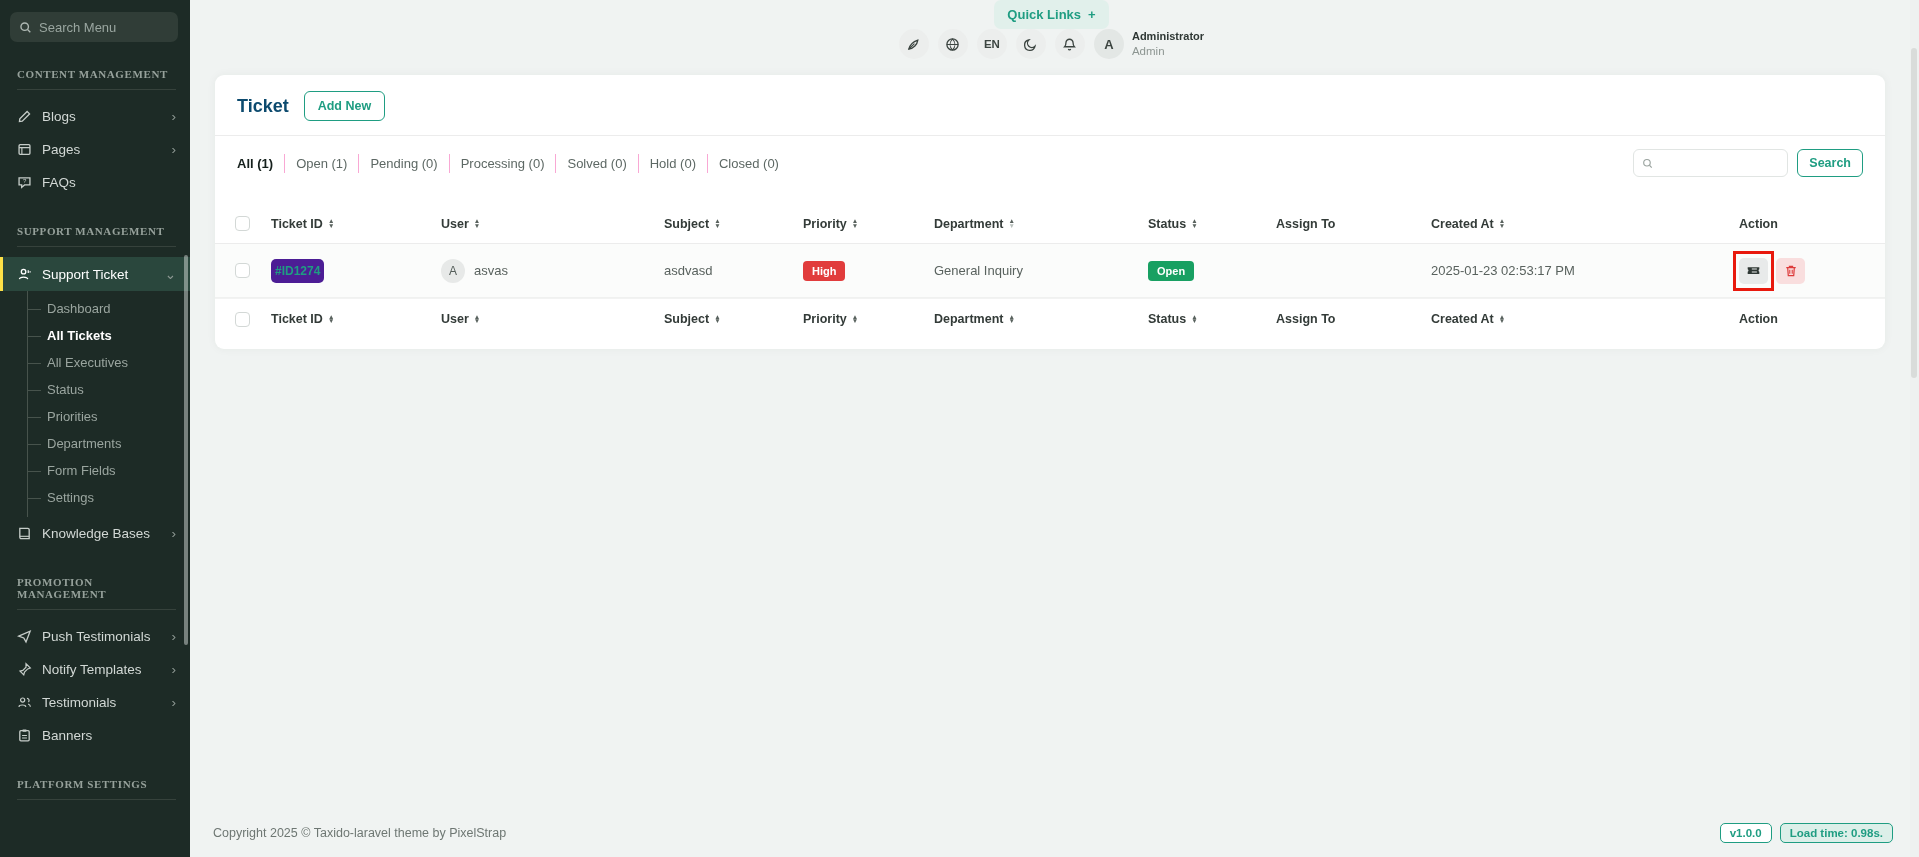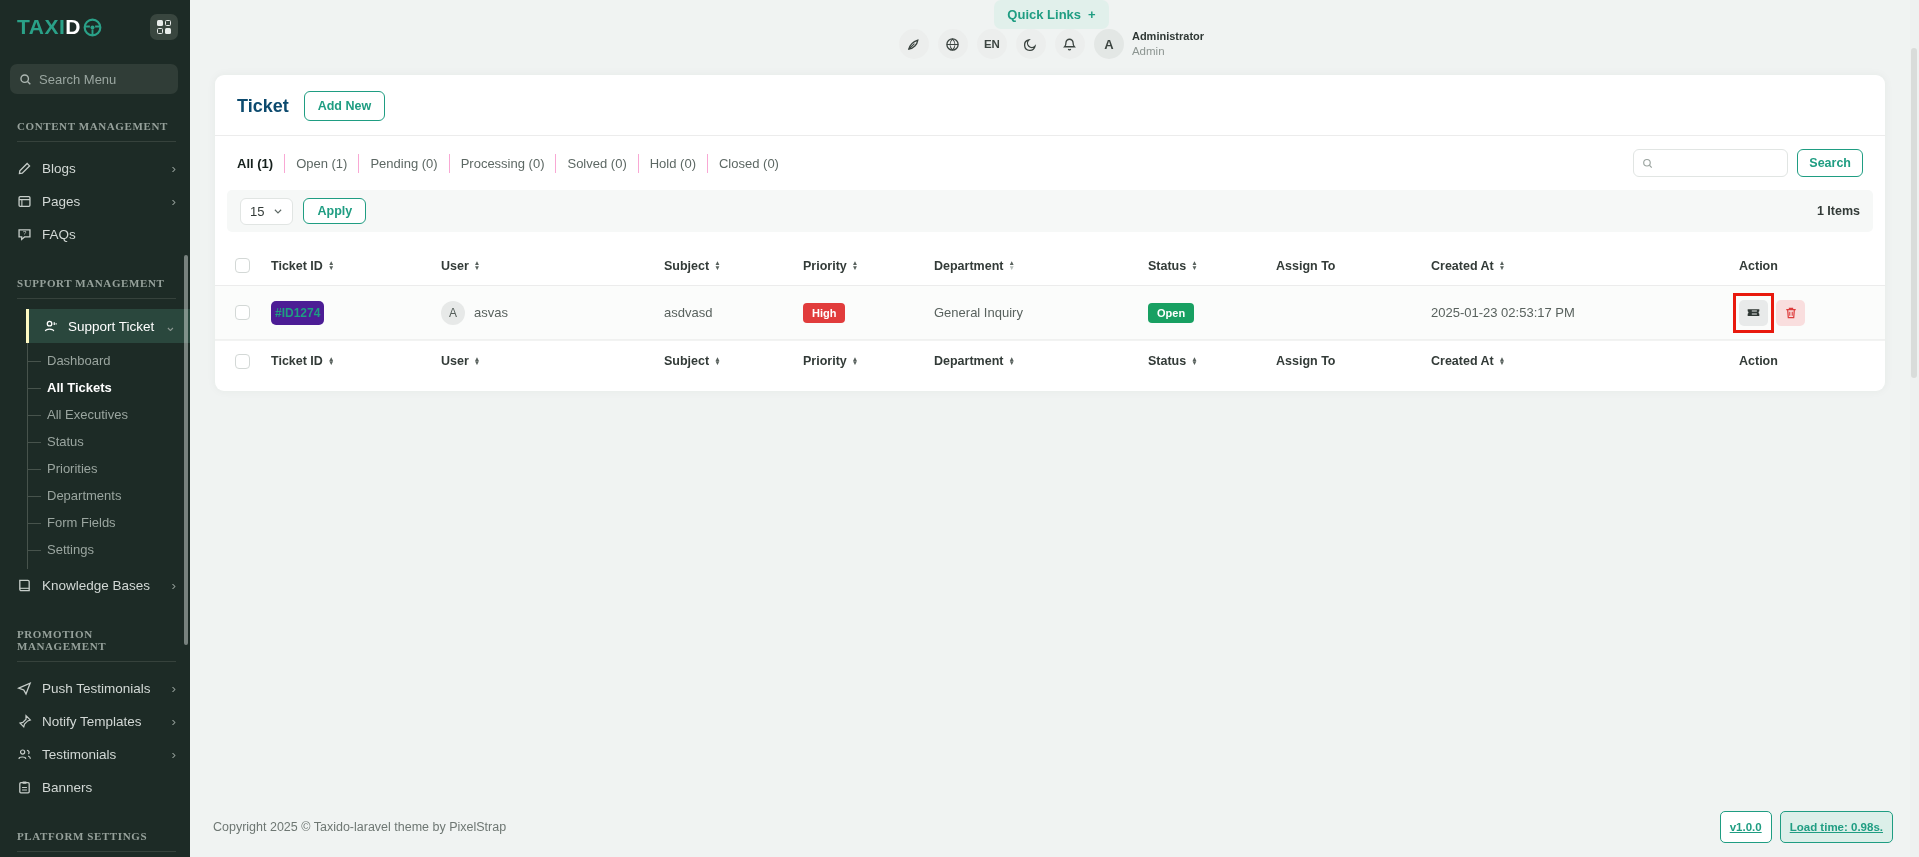--- a/index.html
+++ b/index.html
@@ -35,21 +35,21 @@
   .sb-search input::placeholder { color: #9aa6a0; }
   .sb-sec { padding: 0 0 0 17px; margin-top: 26px; font-family: Liberation Serif, serif; }
   .sb-sec-title { font-size: 11px; font-weight: bold; letter-spacing: .6px; color: #96a19b;
     padding-bottom: 9px; border-bottom: 1px solid #36423c; margin-right: 14px; }
   .sb-item { display: flex; align-items: center; gap: 10px; padding: 9px 14px 9px 17px;
     font-size: 13.5px; color: #d2d8d5; cursor: pointer; }
   .sb-item .lab { flex: 1; }
   .sb-item svg { flex: 0 0 auto; color: #c6cdc9; }
   .sb-item .chev { color: #8d9893; }
   .sb-item.first { margin-top: 10px; }
-  .sb-item.active { background: #2a473d; border-left: 3px solid #fef9c3; padding-left: 14px; color: #fff; margin-left: 26px; }
+  .sb-item.active { background: #2a473d; border-left: 3px solid #fde047; padding-left: 14px; color: #fff; }
   .sb-item.active svg { color: #fff; }
   .subnav { margin-left: 27px; border-left: 1px solid #47534c; padding: 4px 0 6px; }
   .subnav .sub { position: relative; display: block; padding: 6px 0 6px 19px; font-size: 13px;
     color: #9aa59f; cursor: pointer; }
   .subnav .sub::before { content: ""; position: absolute; left: 0; top: 50%; width: 13px; height: 1px; background: #47534c; }
   .subnav .sub.active { color: #ffffff; font-weight: bold; }
   
   .main { margin-left: 190px; position: relative; height: 857px; }
   .topbar { height: 45px; display: flex; align-items: center; justify-content: space-between; padding: 0 22px 0 16px; flex-direction: column; }
   .ql-pill { display: inline-flex; align-items: center; gap: 7px; background: #e1f0eb; color: #1f9d82;
@@ -110,49 +110,30 @@
   .act-view { background: #e8eaea; color: #2f3835; }
   .act-del { background: #f9dede; color: #dd3b3b; }
   .annotate { position: absolute; left: -6px; top: -7px; width: 41px; height: 40px;
     border: 3px solid #e8190d; pointer-events: none; }
   
   .page-footer { position: absolute; left: 23px; right: 26px; bottom: 14px;
     display: flex; align-items: center; justify-content: space-between; }
   .copyright { font-size: 12.5px; color: #6e7773; }
   .f-badges { display: flex; align-items: center; gap: 8px; }
   .f-badge { font-size: 11.5px; font-weight: bold; color: #1f9d82; border: 1px solid #1f9d82;
-    border-radius: 5px; padding: 9px 9px; background: #fff; cursor: pointer; text-decoration: underline; }
+    border-radius: 5px; padding: 3px 9px; background: #fff; cursor: pointer; }
   .f-badge.fill { background: #dcefe9; }
   
   .win-scroll { position: absolute; right: 0; top: 0; width: 9px; height: 857px; background: #eef1f0; }
   .win-scroll .thumb { position: absolute; top: 48px; left: 1px; width: 6px; height: 330px; background: #d9dcda; border-radius: 3px; }
 </style>
 </head>
 <body>
 
 <aside class="sidebar">
-  <div class="logo-row">
-    <div class="logo">
-      <span class="t1">TAXI</span>
-        <span class="t2">D</span>
-      <svg width="19" height="19" viewBox="0 0 16 16">
-        <circle cx="8" cy="8" r="6.6" fill="none" stroke="#2aa188" stroke-width="1.8"></circle>
-        <circle cx="8" cy="8" r="1.7" fill="#2aa188"></circle>
-        <path d="M1.6 7.2h4.2M10.2 7.2h4.2M8 9.6v4.8" stroke="#2aa188" stroke-width="1.6" fill="none"></path>
-      </svg>
-    </div>
-    <div class="grid-btn">
-      <span class="grid-ic">
-          <i></i>
-          <i class="o"></i>
-          <i class="o"></i>
-          <i></i>
-        </span>
-    </div>
-  </div>
 
   <div class="sb-search">
     <svg width="13" height="13" viewBox="0 0 16 16">
       <circle cx="7" cy="7" r="4.6" fill="none" stroke="#aeb8b3" stroke-width="1.7"></circle>
       <path d="M10.5 10.5l3.4 3.4" stroke="#aeb8b3" stroke-width="1.7"></path>
     </svg>
     <input placeholder="Search Menu" style="">
   </div>
 
   <div class="sb-sec">
@@ -320,32 +301,20 @@
           <svg width="13" height="13" viewBox="0 0 16 16">
               <circle cx="7" cy="7" r="4.6" fill="none" stroke="#9aa39f" stroke-width="1.6"></circle>
               <path d="M10.5 10.5l3.2 3.2" stroke="#9aa39f" stroke-width="1.6"></path>
             </svg>
           <input value="" style="">
         </span>
         <button class="btn-outline" style="padding:6px 11px">Search</button>
       </div>
     </div>
 
-    <div class="filterbar">
-      <div class="fb-left">
-        <span class="select">
-          <span>15</span>
-          <svg width="10" height="10" viewBox="0 0 16 16">
-              <path d="M3 6l5 5 5-5" fill="none" stroke="#5d6864" stroke-width="1.8"></path>
-            </svg>
-        </span>
-        <button class="btn-outline" style="padding:5px 13px">Apply</button>
-      </div>
-      <span class="items-count">1 Items</span>
-    </div>
 
     <div class="tbl">
 
       <div class="trow thead">
         <span class="cb"></span>
         <span class="th">
             <span>Ticket ID</span>
             <span class="sort">
               <i>▲</i>
               <i>▼</i>

